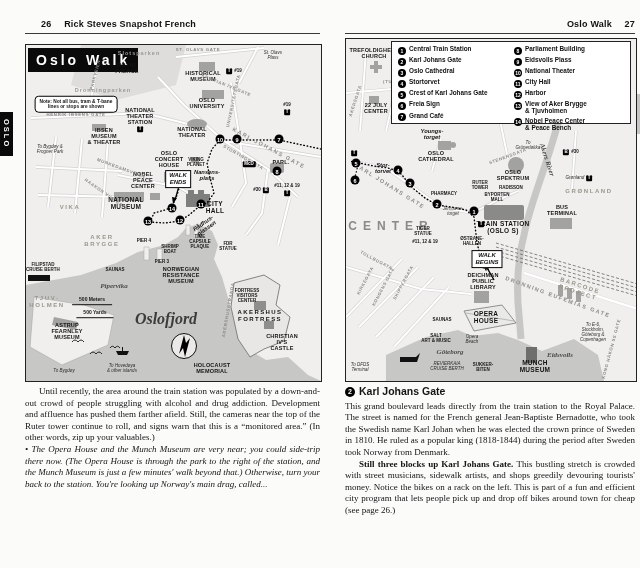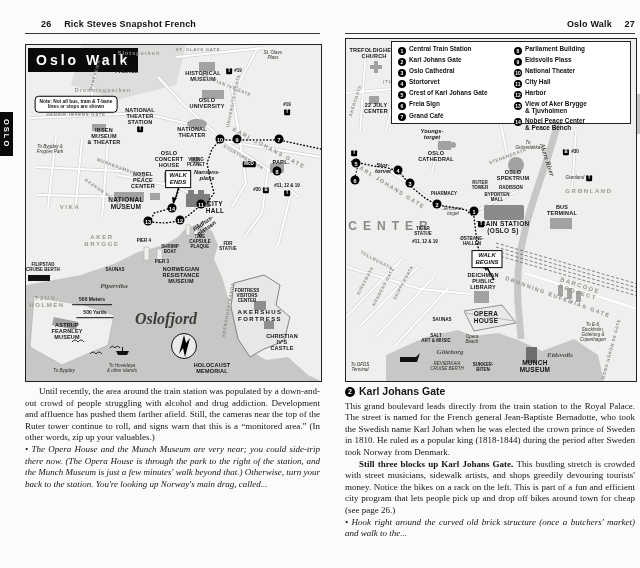--- a/index.html
+++ b/index.html
@@ -546,17 +546,16 @@
 
   <div id="body-right" class="bodycol">
     <div class="sec-head">
       <span class="hnum">2</span>
       <span>Karl Johans Gate</span>
     </div>
     <div>
 
     <p class="bp"><span>This grand boulevard leads directly from the train station to the Royal Palace. The street is named for the French general Jean-Baptiste Bernadotte, who took the Swedish name Karl Johan when he was elected the crown prince of Sweden in 1810. He ruled as a popular king (1818-1844) during the period after Sweden took Norway from Denmark.</span></p>
         <p class="bp indent"><b>Still three blocks up Karl Johans Gate.</b><span>This bustling stretch is crowded with street musicians, sidewalk artists, and shops greedily devouring tourists' money. Notice the bikes on a rack on the left. This is part of a fun and efficient city program that lets people pick up and drop off bikes around town for cheap (see page 26.)</span></p>
-        <p class="bp bullet"><span>• Hook right around the curved old brick structure (once a butchers' market) and walk to the...</span></p>
       </div>
   </div>
 
 </div>
 
 </body></html>

